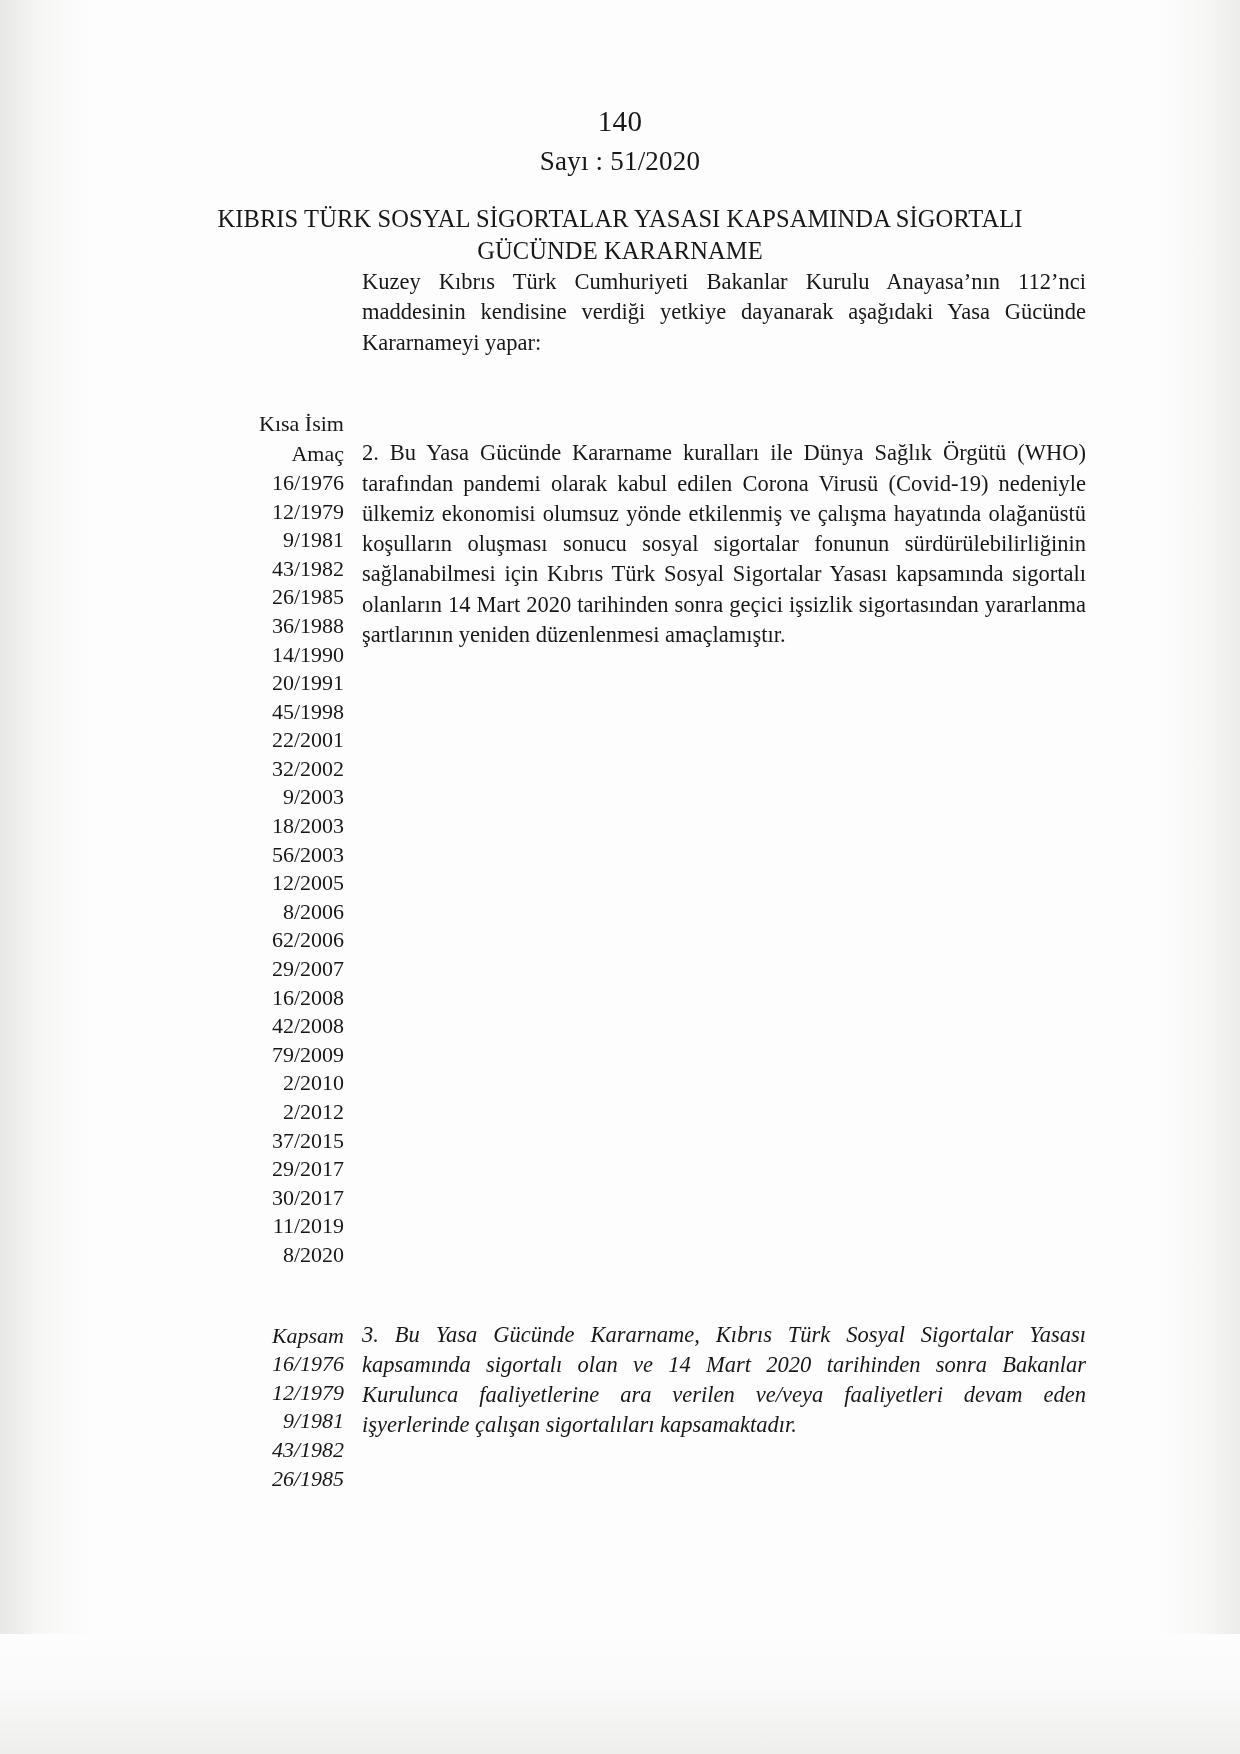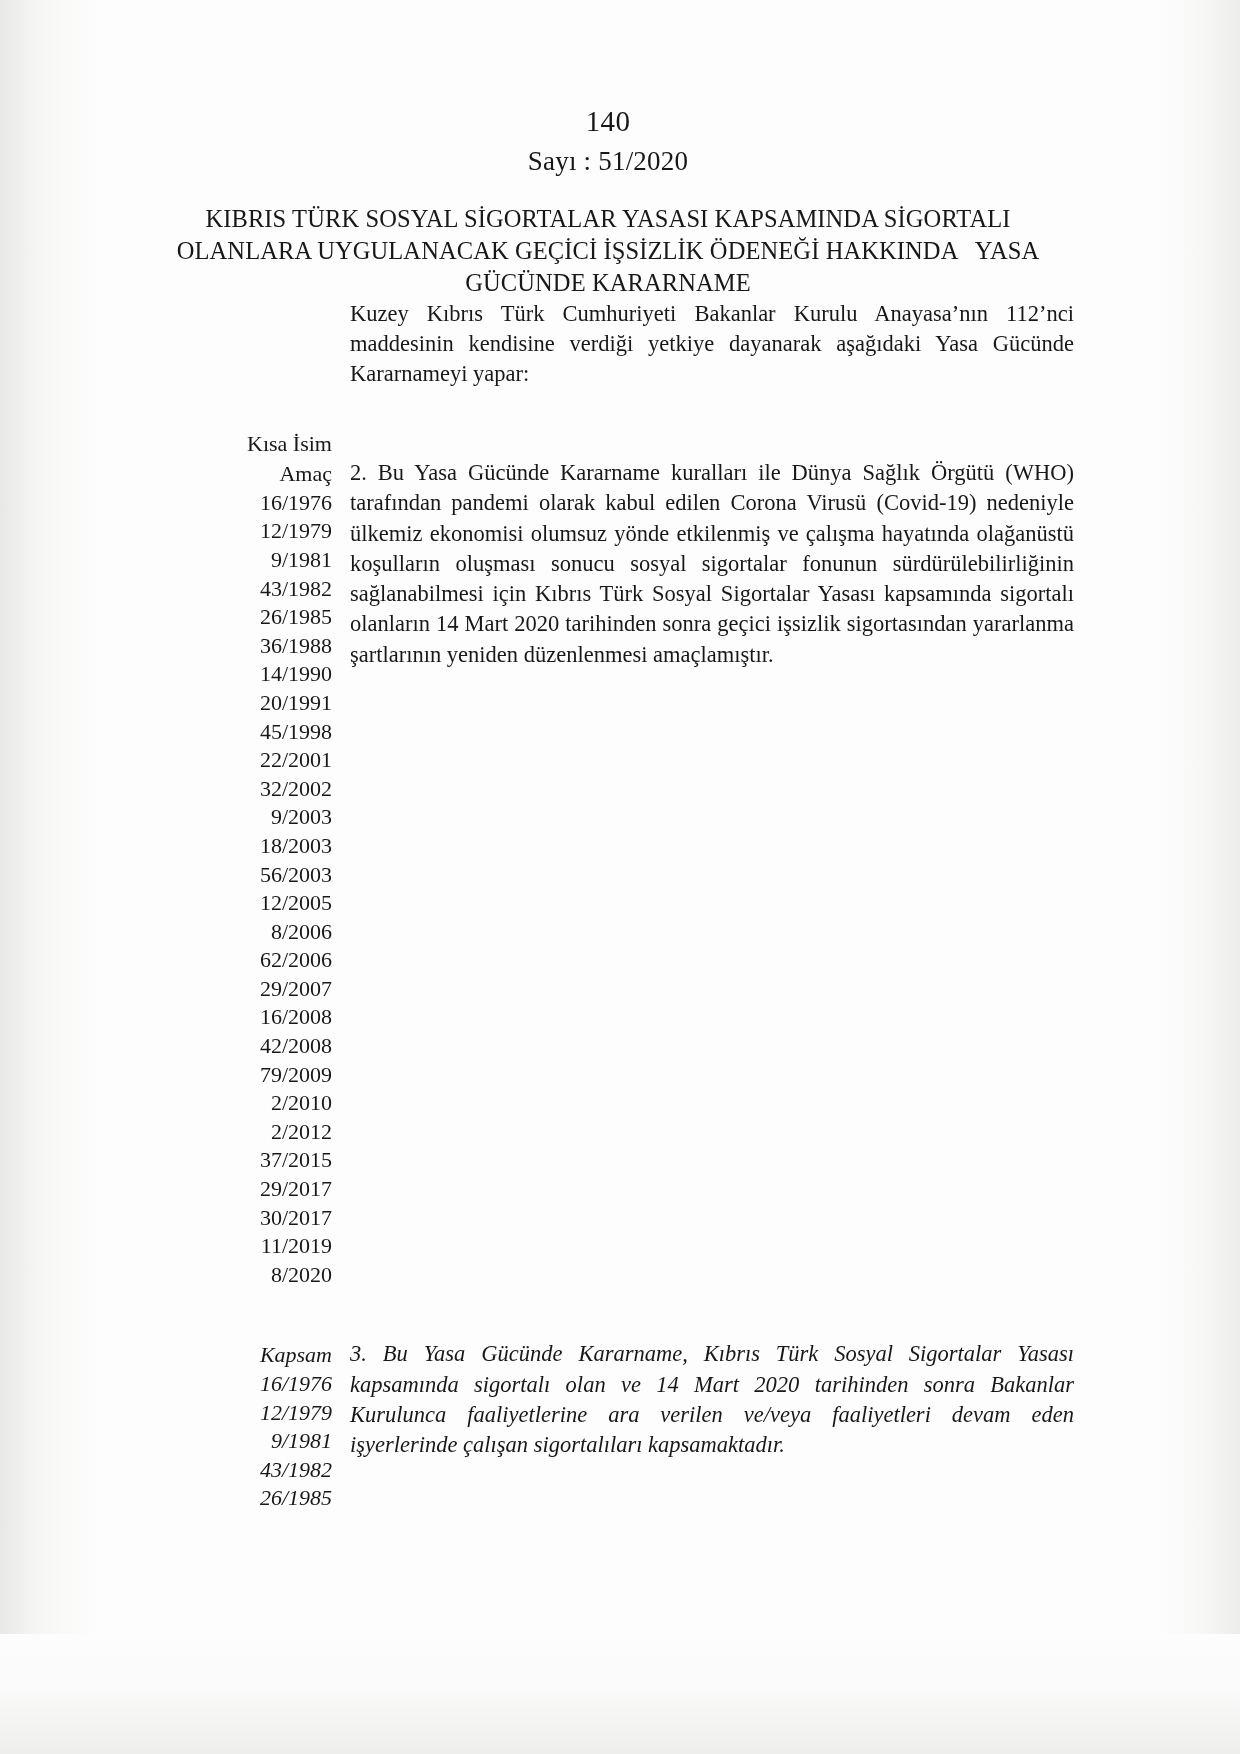--- a/index.html
+++ b/index.html
@@ -41,21 +41,21 @@
   .scan-edge-bottom {
     position: absolute;
     left: 0; right: 0; bottom: 0;
     height: 120px;
     background: linear-gradient(to top, #eeeeec 0%, #fafafa 55%, #fdfdfd 100%);
     pointer-events: none;
   }
 
   .content {
     position: absolute;
-    left: 138px;
+    left: 150px;
     top: 104px;
     width: 940px;
   }
 
   
   .page-number {
     text-align: center;
     font-size: 29px;
     line-height: 1.18;
     letter-spacing: 0.3px;
@@ -112,21 +112,21 @@
   }
 
   .body-col p {
     margin: 0;
   }
 
   .intro-block {
   }
 
   .sec-kisa-isim {
-    margin-top: 40px;
+    margin-top: 52px;
   }
 
   .sec-amac {
   }
 
   .sec-kapsam {
     margin-top: 50px;
     font-style: italic;
   }
 
@@ -155,21 +155,20 @@
   <div class="scan-edge-bottom"></div>
 
   <div class="content">
 
     <div class="page-number">140</div>
 
     <div class="issue-line">Sayı : 51/2020</div>
 
     <div class="doc-title">
       <span class="tl">KIBRIS TÜRK SOSYAL SİGORTALAR YASASI KAPSAMINDA SİGORTALI</span>
-      <span class="tl">OLANLARA UYGULANACAK GEÇİCİ İŞSİZLİK ÖDENEĞİ HAKKINDA   YASA</span>
       <span class="tl">GÜCÜNDE KARARNAME</span>
     </div>
 
     <div class="section intro-block">
       <div class="margin-col"></div>
       <div class="body-col">
         <p>Kuzey Kıbrıs Türk Cumhuriyeti Bakanlar Kurulu Anayasa’nın 112’nci maddesinin kendisine verdiği yetkiye dayanarak aşağıdaki Yasa Gücünde Kararnameyi yapar:</p>
       </div>
     </div>
 

